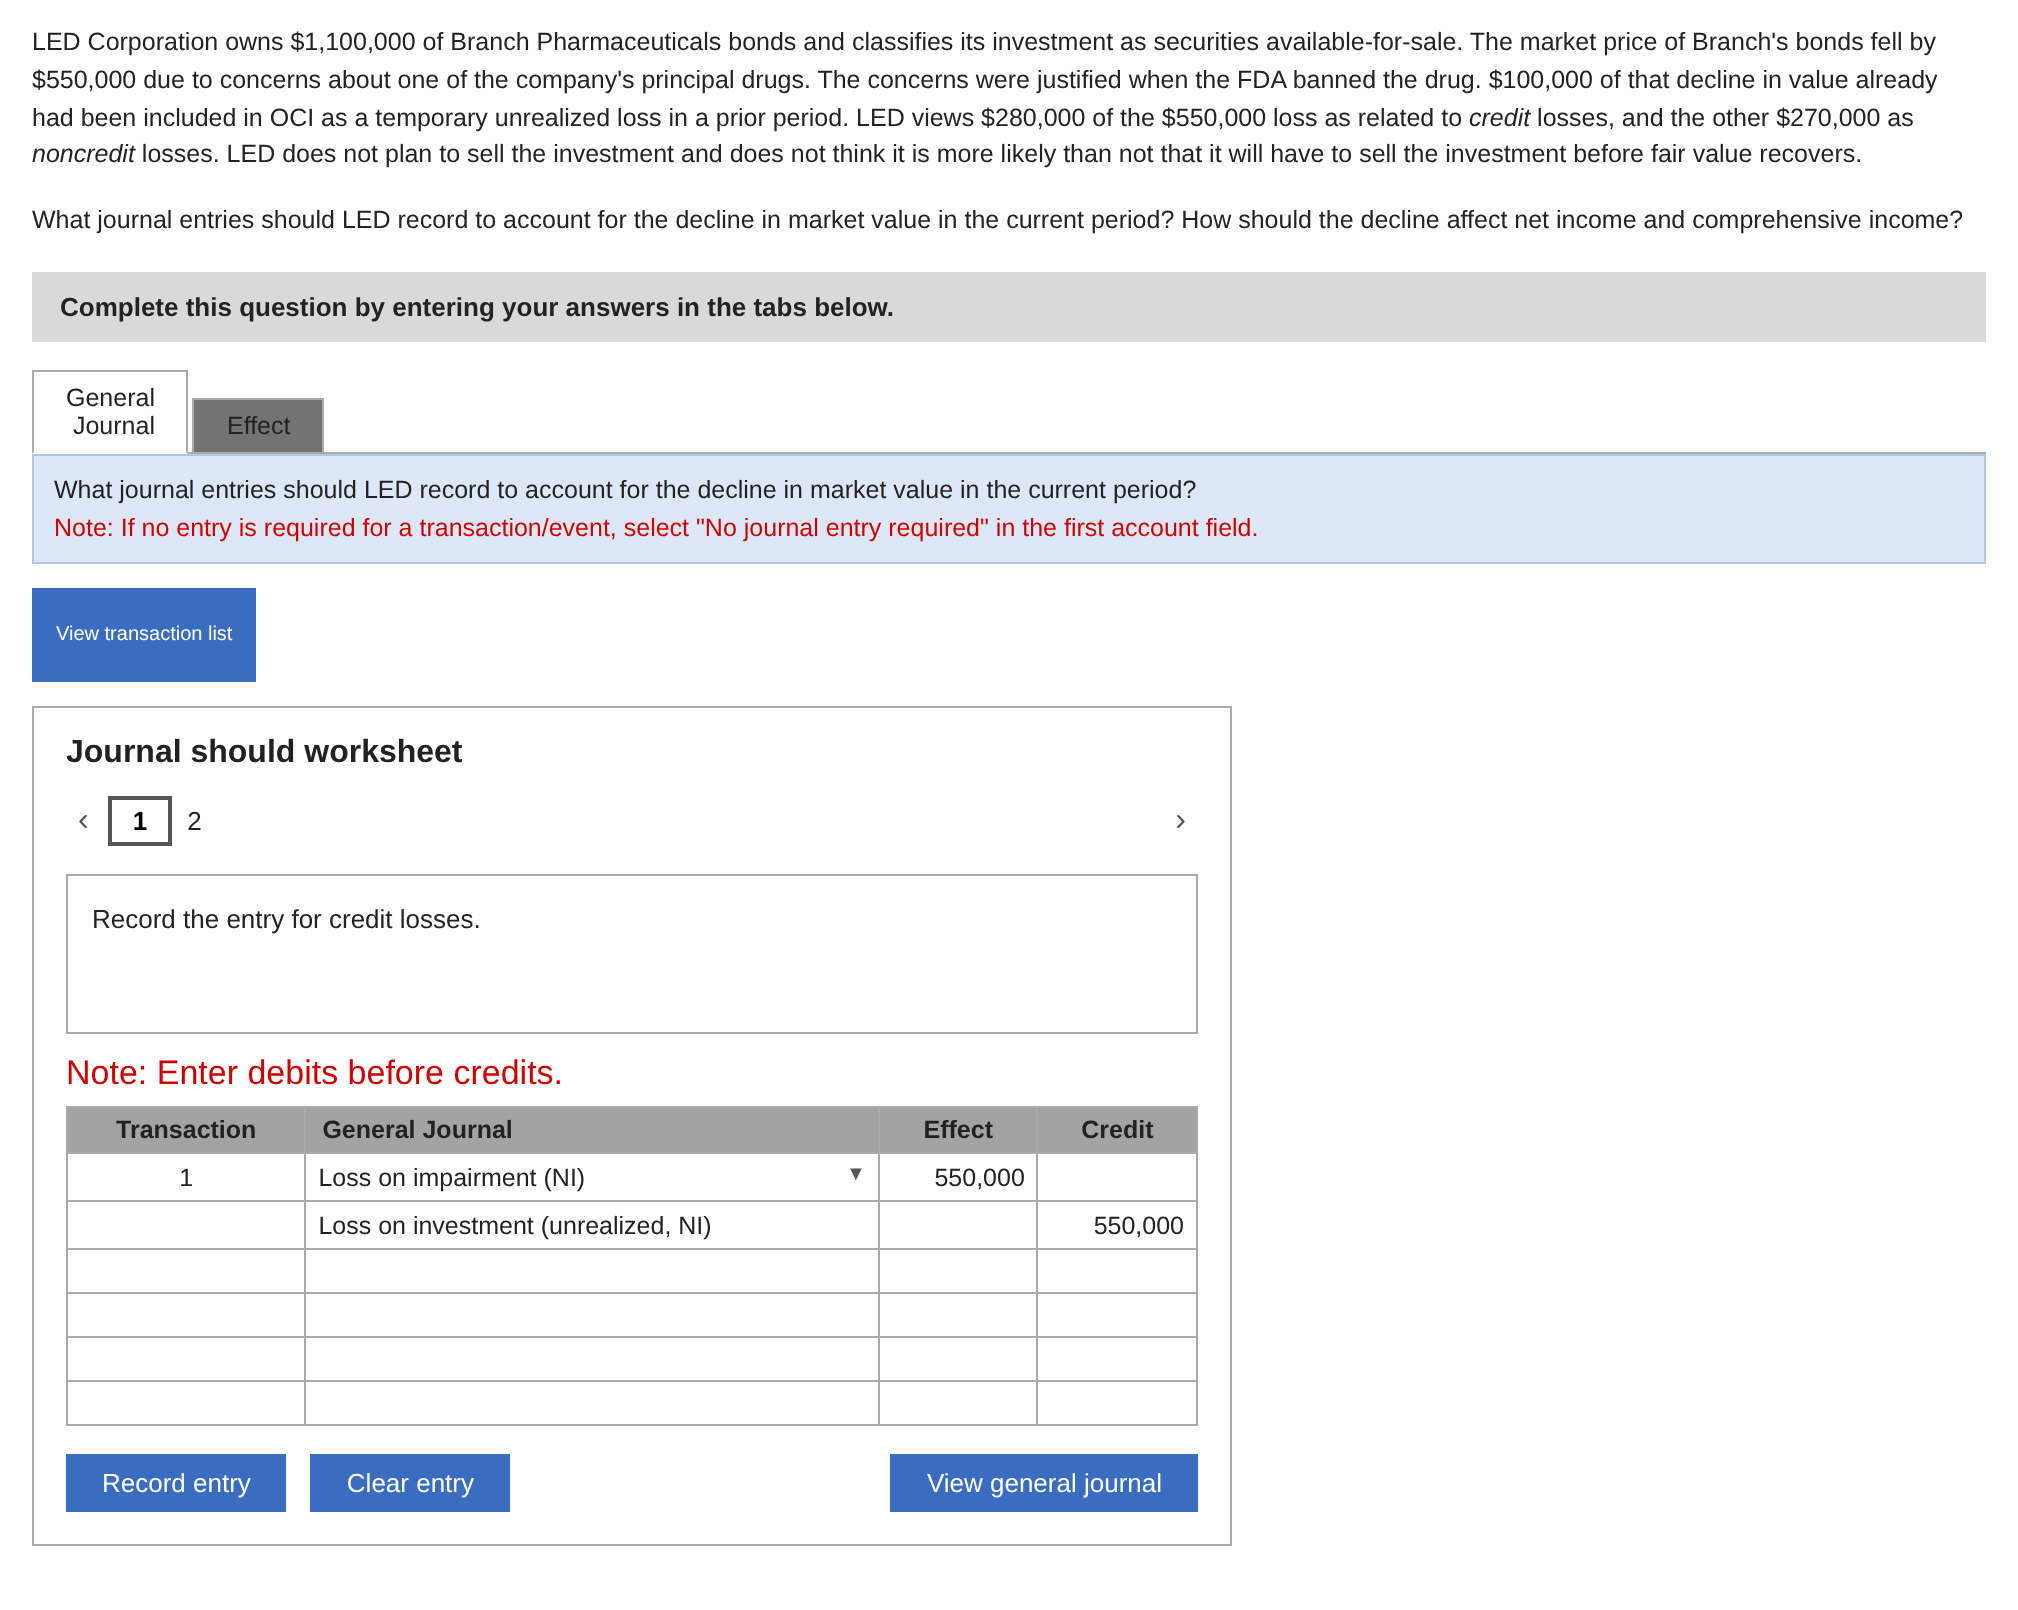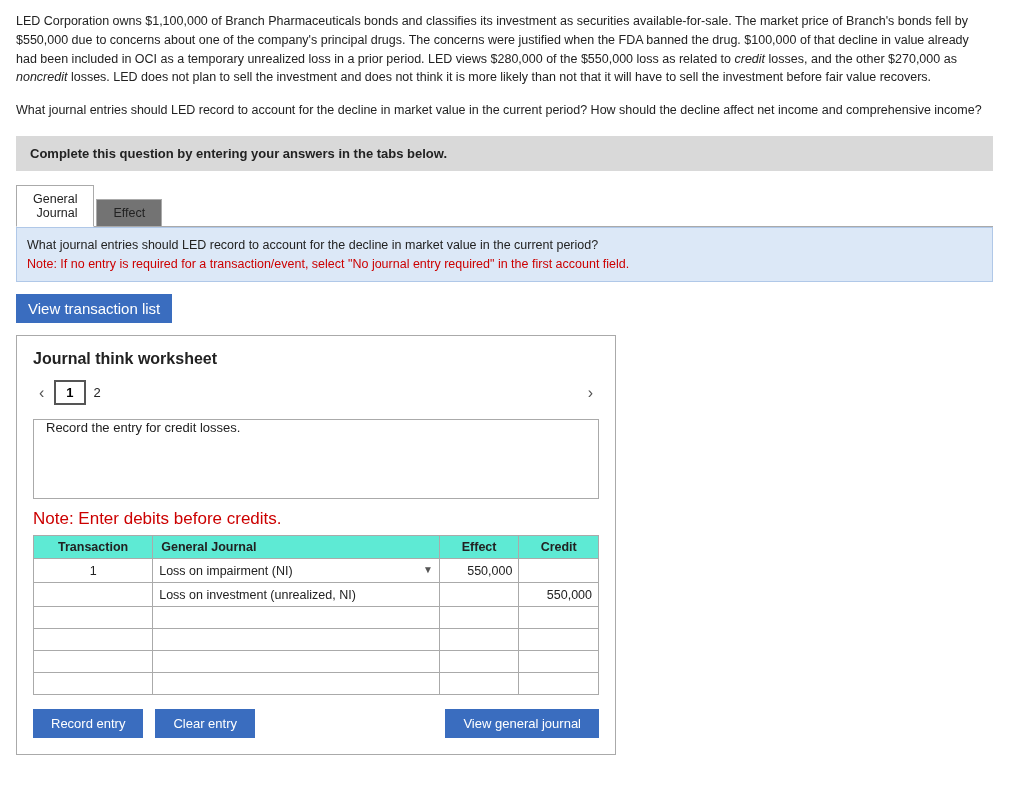--- a/index.html
+++ b/index.html
@@ -61,24 +61,24 @@
       font-size: 12.5px;
       line-height: 1.5;
     }
     .info-box .note-red {
       color: #cc0000;
     }
     .view-transaction-btn {
       display: inline-block;
       background: #3a6dbf;
       color: #fff;
-      padding: 6px 12px;
+      padding: 18px 12px;
       border: none;
       cursor: pointer;
-      font-size: 15px;
+      font-size: 10px;
       margin: 12px 0;
     }
     .worksheet-container {
       border: 1px solid #aaa;
       padding: 14px 16px 16px;
       max-width: 600px;
     }
     .worksheet-title {
       font-size: 16px;
       font-weight: bold;
@@ -112,38 +112,38 @@
       font-size: 13px;
       cursor: pointer;
       margin: 0 4px;
       color: #222;
     }
     .right-arrow {
       margin-left: auto;
     }
     .record-description-box {
       border: 1px solid #aaa;
-      padding: 0 12px 30px;
+      padding: 14px 12px 30px;
       margin-bottom: 10px;
       font-size: 13px;
       min-height: 80px;
       position: relative;
     }
     .note-debits {
       color: #cc0000;
       font-size: 17px;
       margin-bottom: 6px;
     }
     .journal-table {
       width: 100%;
       border-collapse: collapse;
       font-size: 12.5px;
     }
     .journal-table th {
-      background: #5eead4;
+      background: #a3a3a3;
       border: 1px solid #aaa;
       padding: 4px 8px;
       text-align: left;
       font-weight: bold;
     }
     .journal-table th.center { text-align: center; }
     .journal-table td {
       border: 1px solid #aaa;
       padding: 3px 6px;
       height: 24px;
@@ -210,21 +210,21 @@
 <div class="info-box">
   <span>What journal entries should LED record to account for the decline in market value in the current period?</span><br>
   <span class="note-red">Note: If no entry is required for a transaction/event, select "No journal entry required" in the first account field.</span>
 </div>
 
 
 <button class="view-transaction-btn">View transaction list</button>
 
 
 <div class="worksheet-container">
-  <div class="worksheet-title">Journal think worksheet</div>
+  <div class="worksheet-title">Journal should worksheet</div>
 
   <div class="nav-row">
     <span class="nav-arrow">‹</span>
     <button class="page-btn active">1</button>
     <span class="page-label">2</span>
     <span class="nav-arrow right-arrow">›</span>
   </div>
 
   <div class="record-description-box">
     <span>Record the entry for credit losses.</span>

